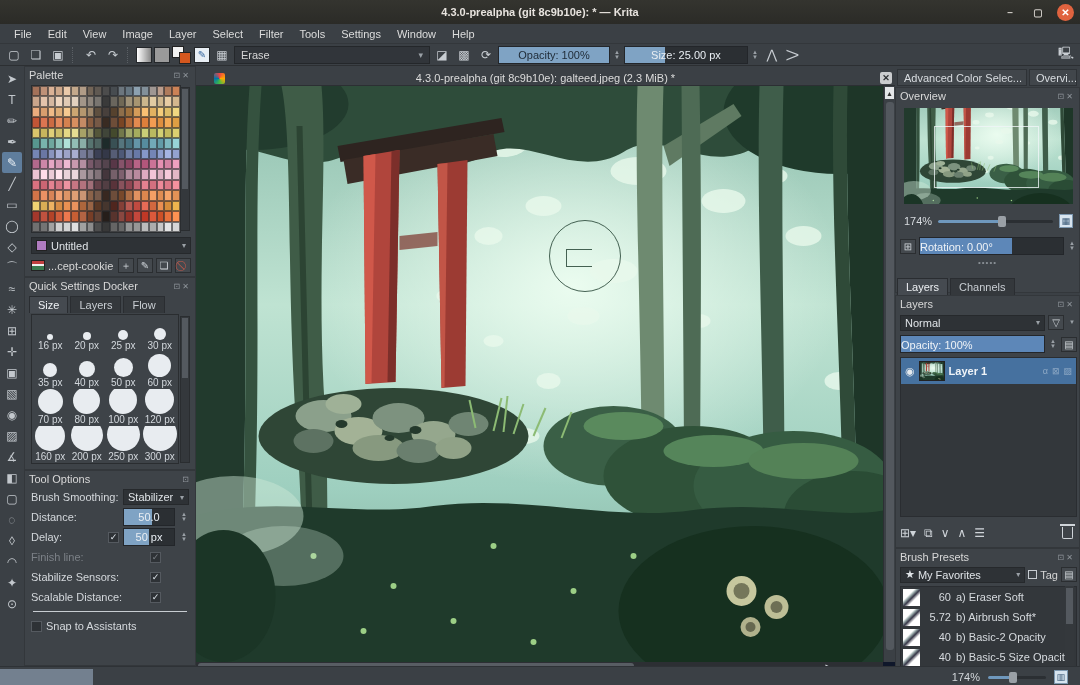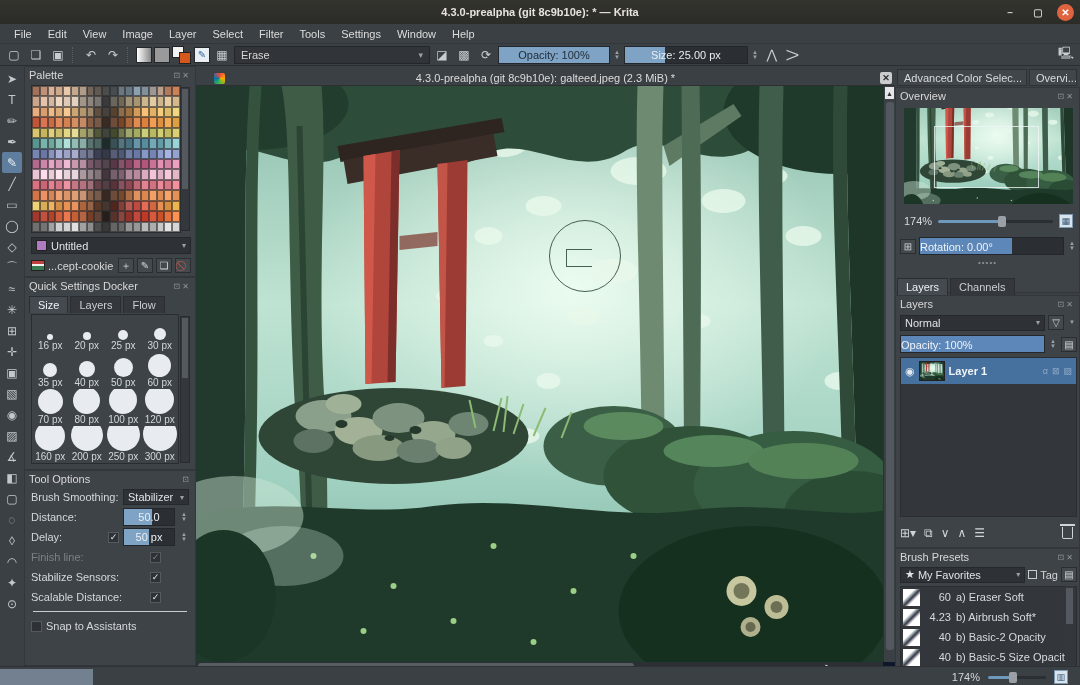--- a/index.html
+++ b/index.html
@@ -904,21 +904,21 @@
         <span class="mini-btn">▤</span>
       </div>
       <div id="preset-list">
           <div class="preset-row">
             <span class="preset-thumb"></span>
             <span class="preset-size">60</span>
             <span class="preset-name">a) Eraser Soft</span>
           </div>
           <div class="preset-row">
             <span class="preset-thumb"></span>
-            <span class="preset-size">4.23</span>
+            <span class="preset-size">5.72</span>
             <span class="preset-name">b) Airbrush Soft*</span>
           </div>
           <div class="preset-row">
             <span class="preset-thumb"></span>
             <span class="preset-size">40</span>
             <span class="preset-name">b) Basic-2 Opacity</span>
           </div>
           <div class="preset-row">
             <span class="preset-thumb"></span>
             <span class="preset-size">40</span>

